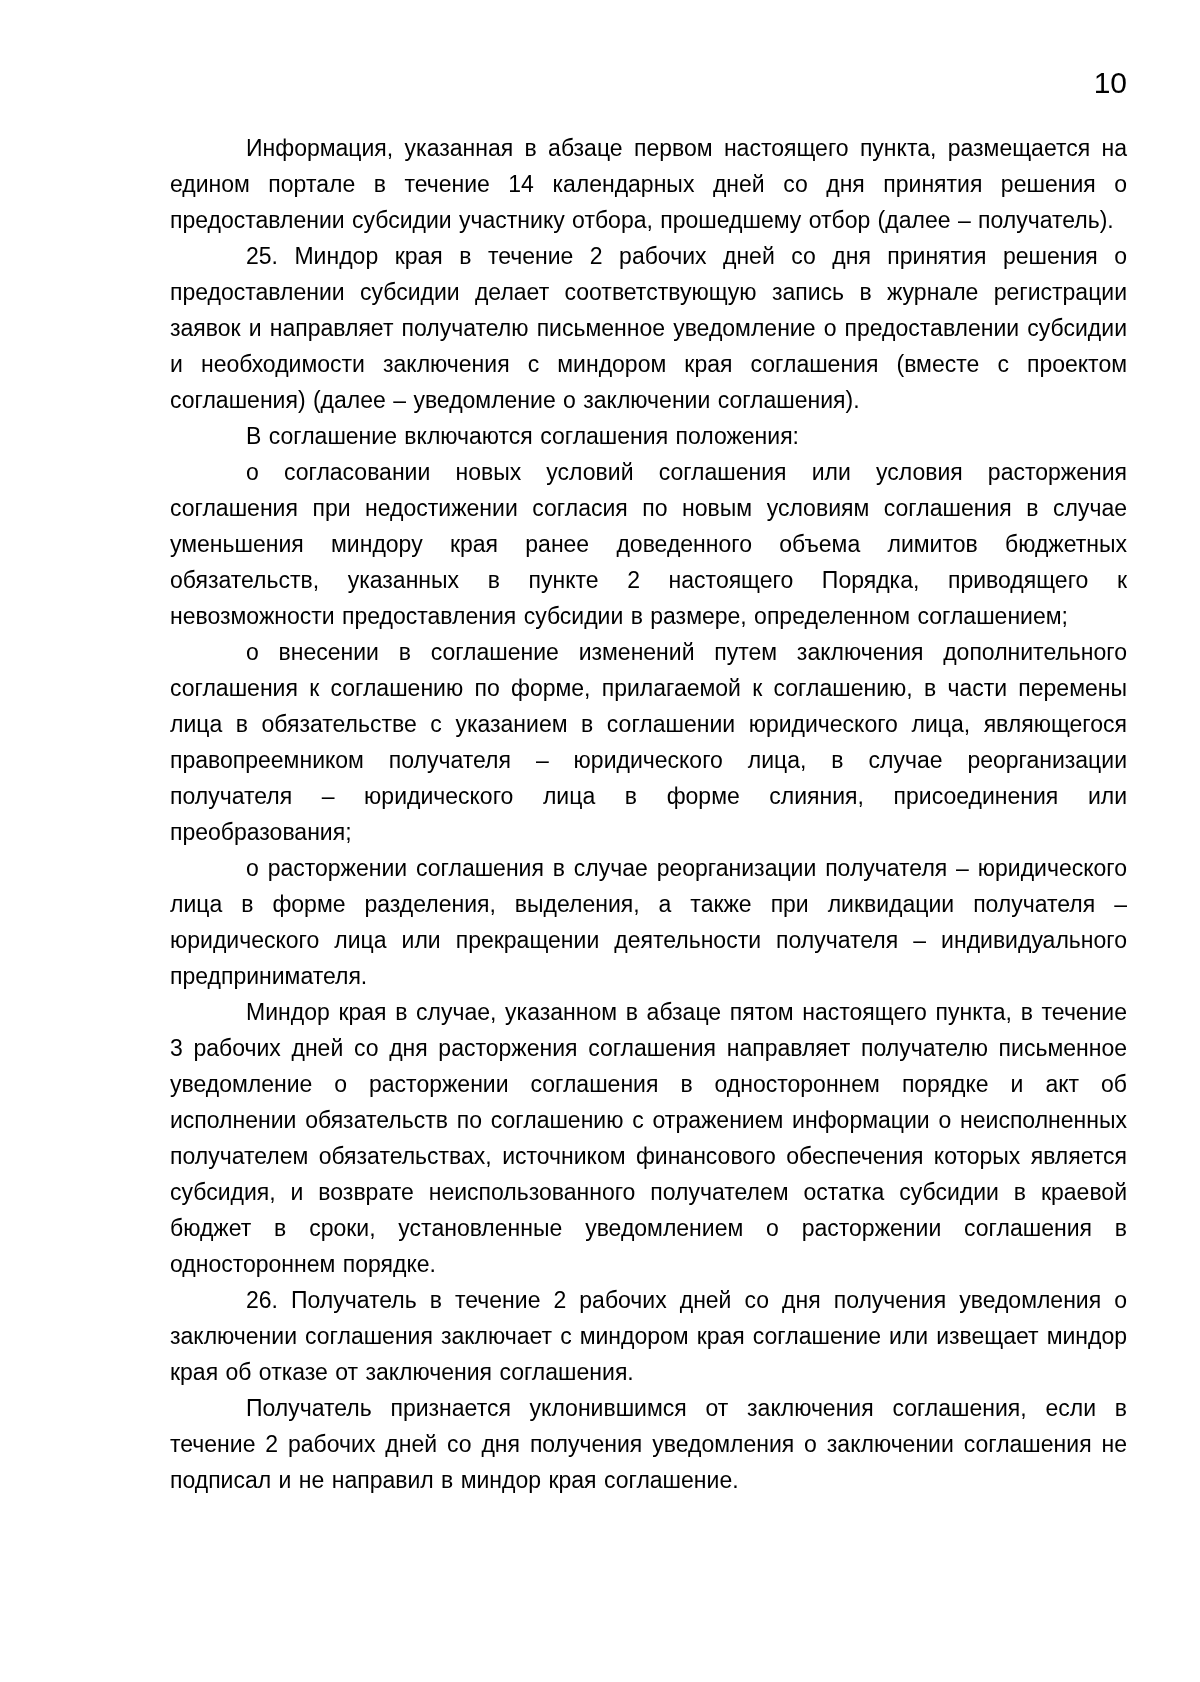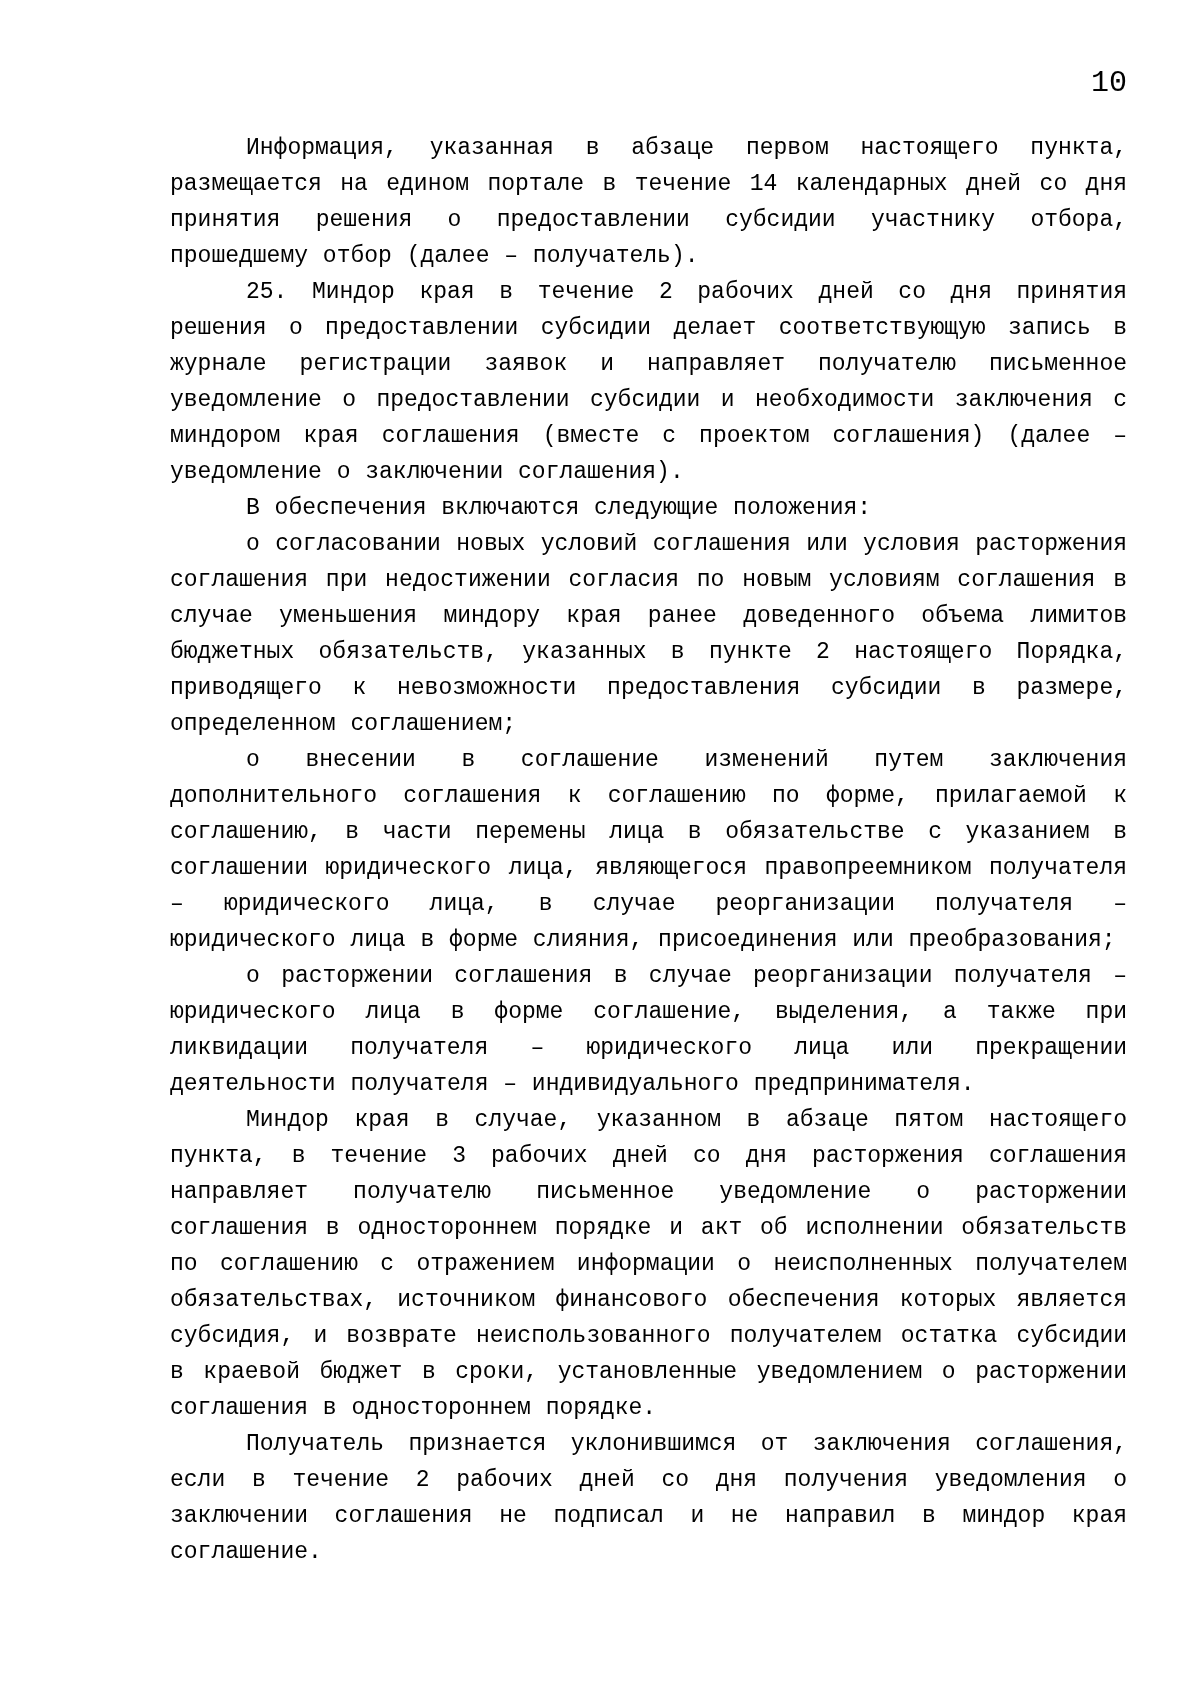--- a/index.html
+++ b/index.html
@@ -7,21 +7,21 @@
     padding: 0;
     background: #ffffff;
   }
   .page {
     position: relative;
     width: 1200px;
     height: 1682px;
     box-sizing: border-box;
     background: #ffffff;
     color: #000000;
-    font-family: Liberation Mono, monospace;
+    font-family: Liberation Sans, sans-serif;
     padding: 66px 73px 0 170px;
     overflow: hidden;
     border-radius: 27px;
   }
   .page-number {
     text-align: right;
     font-size: 30px;
     line-height: 34px;
     margin-bottom: 30px;
   }
@@ -38,20 +38,21 @@
   }
 </style>
 </head>
 <body>
 
 <div class="page">
   <div class="page-number">10</div>
   <div class="paragraphs">
       <p>Информация, указанная в абзаце первом настоящего пункта, размещается на едином портале в течение 14 календарных дней со дня принятия решения о предоставлении субсидии участнику отбора, прошедшему отбор (далее – получатель).</p>
       <p class="gap-before">25. Миндор края в течение 2 рабочих дней со дня принятия решения о предоставлении субсидии делает соответствующую запись в журнале регистрации заявок и направляет получателю письменное уведомление о предоставлении субсидии и необходимости заключения с миндором края соглашения (вместе с проектом соглашения) (далее – уведомление о заключении соглашения).</p>
-      <p>В обеспечения включаются следующие положения:</p>
+      <p>В соглашение включаются соглашения положения:</p>
       <p>о согласовании новых условий соглашения или условия расторжения соглашения при недостижении согласия по новым условиям соглашения в случае уменьшения миндору края ранее доведенного объема лимитов бюджетных обязательств, указанных в пункте 2 настоящего Порядка, приводящего к невозможности предоставления субсидии в размере, определенном соглашением;</p>
       <p>о внесении в соглашение изменений путем заключения дополнительного соглашения к соглашению по форме, прилагаемой к соглашению, в части перемены лица в обязательстве с указанием в соглашении юридического лица, являющегося правопреемником получателя – юридического лица, в случае реорганизации получателя – юридического лица в форме слияния, присоединения или преобразования;</p>
-      <p>о расторжении соглашения в случае реорганизации получателя – юридического лица в форме соглашение, выделения, а также при ликвидации получателя – юридического лица или прекращении деятельности получателя – индивидуального предпринимателя.</p>
+      <p>о расторжении соглашения в случае реорганизации получателя – юридического лица в форме разделения, выделения, а также при ликвидации получателя – юридического лица или прекращении деятельности получателя – индивидуального предпринимателя.</p>
       <p>Миндор края в случае, указанном в абзаце пятом настоящего пункта, в течение 3 рабочих дней со дня расторжения соглашения направляет получателю письменное уведомление о расторжении соглашения в одностороннем порядке и акт об исполнении обязательств по соглашению с отражением информации о неисполненных получателем обязательствах, источником финансового обеспечения которых является субсидия, и возврате неиспользованного получателем остатка субсидии в краевой бюджет в сроки, установленные уведомлением о расторжении соглашения в одностороннем порядке.</p>
+      <p class="gap-before">26. Получатель в течение 2 рабочих дней со дня получения уведомления о заключении соглашения заключает с миндором края соглашение или извещает миндор края об отказе от заключения соглашения.</p>
       <p>Получатель признается уклонившимся от заключения соглашения, если в течение 2 рабочих дней со дня получения уведомления о заключении соглашения не подписал и не направил в миндор края соглашение.</p>
     </div>
 </div>
 
 </body></html>

